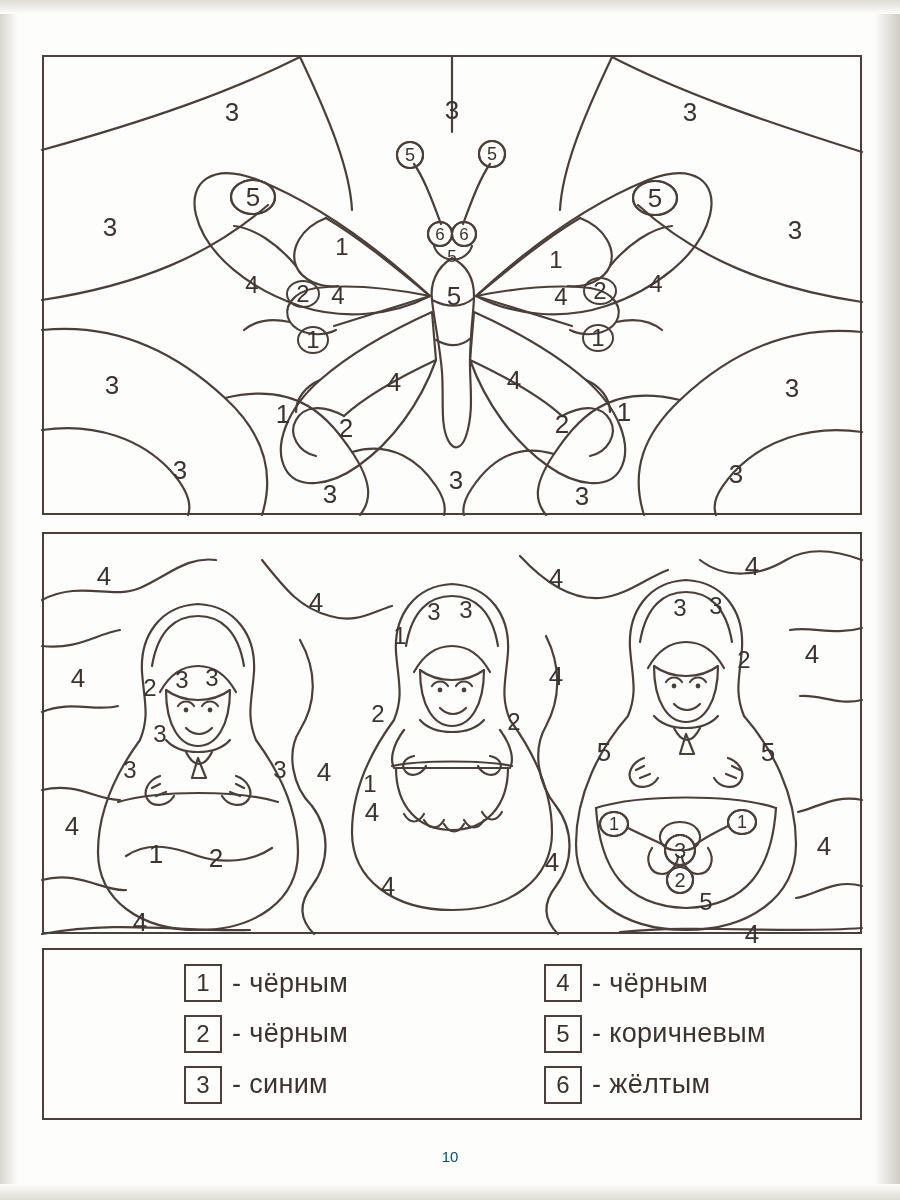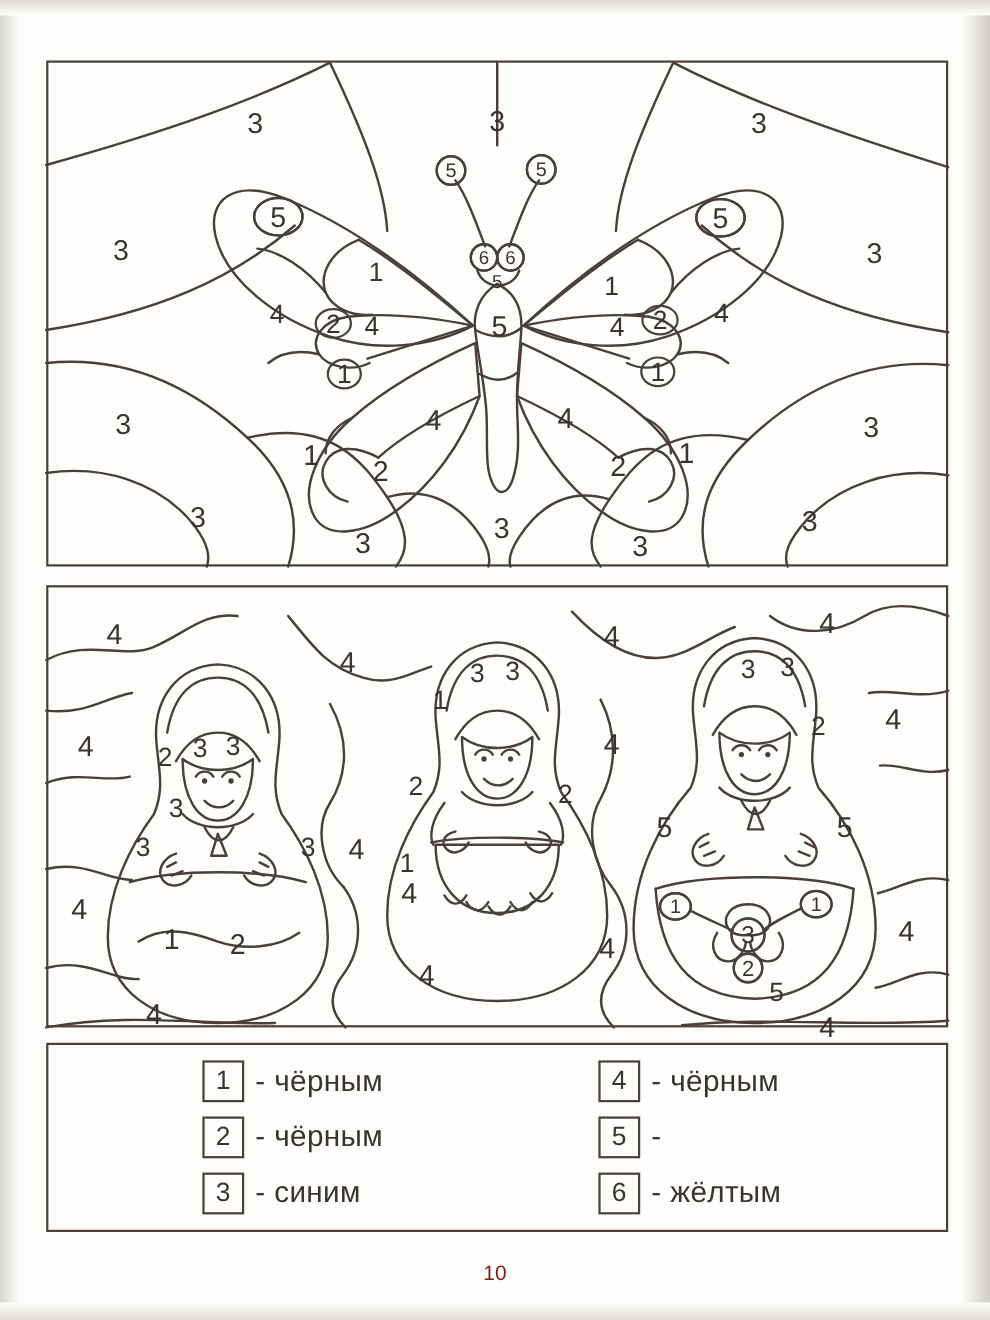--- a/index.html
+++ b/index.html
@@ -86,22 +86,22 @@
     margin-right: 10px;
     flex: none;
   }
   .legend-dash { margin-right: 8px; }
 
   .page-number {
     position: absolute;
     left: 0; top: 1148px;
     width: 900px;
     text-align: center;
-    font-size: 19px;
-    color: #7f1d1d;
+    font-size: 15px;
+    color: #0c4a6e;
   }
 
   .num { font-family: "Liberation Sans", sans-serif; fill: #3b3330; }
 </style>
 </head>
 <body>
 
 <div class="page">
 
   <div class="page-edge-left"></div>
@@ -413,20 +413,21 @@
     </div>
 
     <div class="legend-item">
       <span class="legend-box">2</span>
       <span class="legend-dash">-</span>
       <span class="legend-label">чёрным</span>
     </div>
     <div class="legend-item right">
       <span class="legend-box">5</span>
       <span class="legend-dash">-</span>
+      <span class="legend-label">коричневым</span>
     </div>
 
     <div class="legend-item">
       <span class="legend-box">3</span>
       <span class="legend-dash">-</span>
       <span class="legend-label">синим</span>
     </div>
     <div class="legend-item right">
       <span class="legend-box">6</span>
       <span class="legend-dash">-</span>

